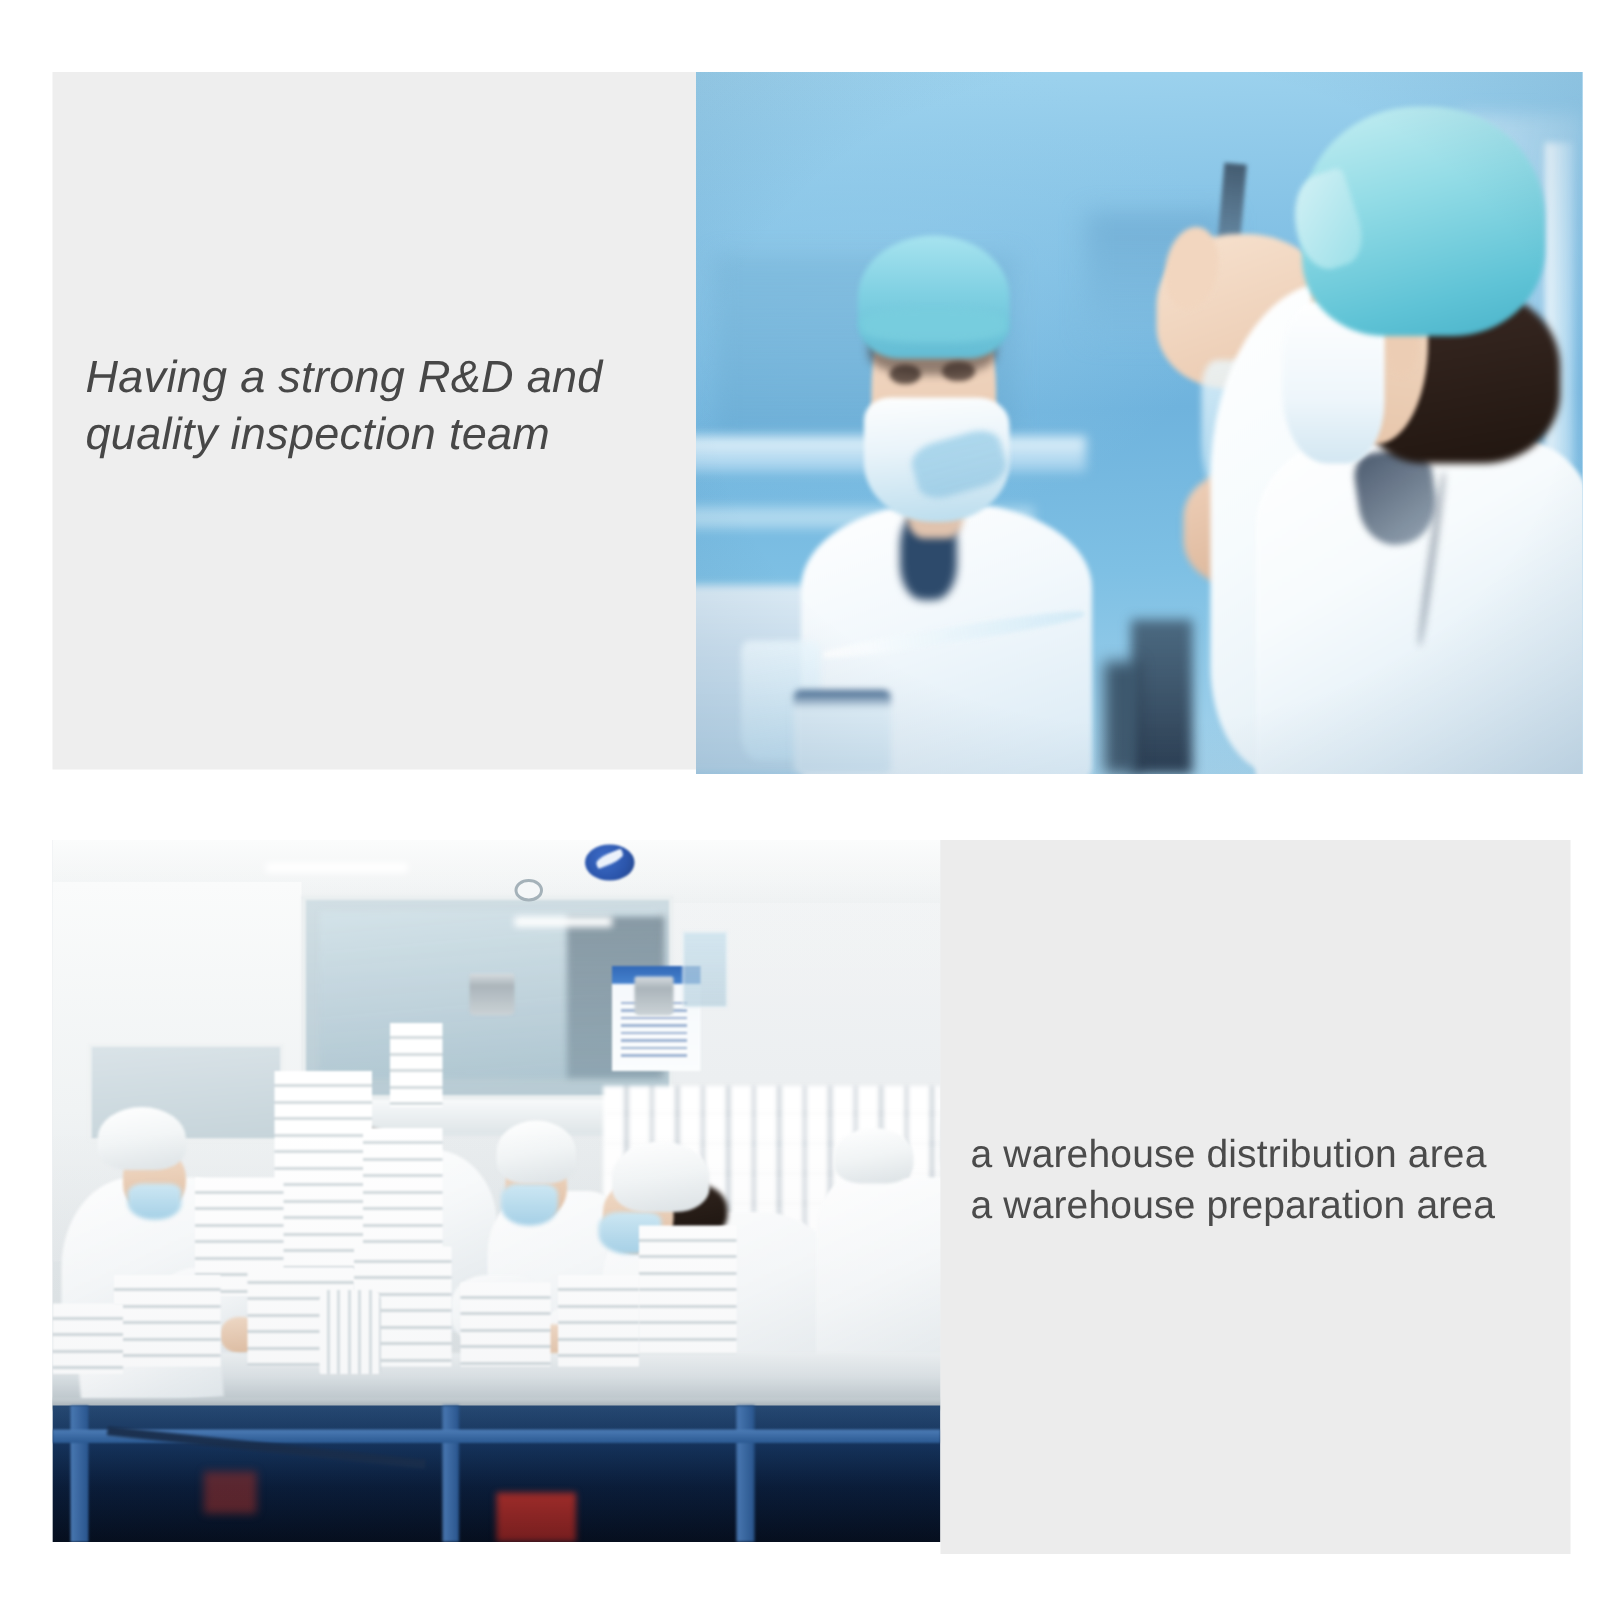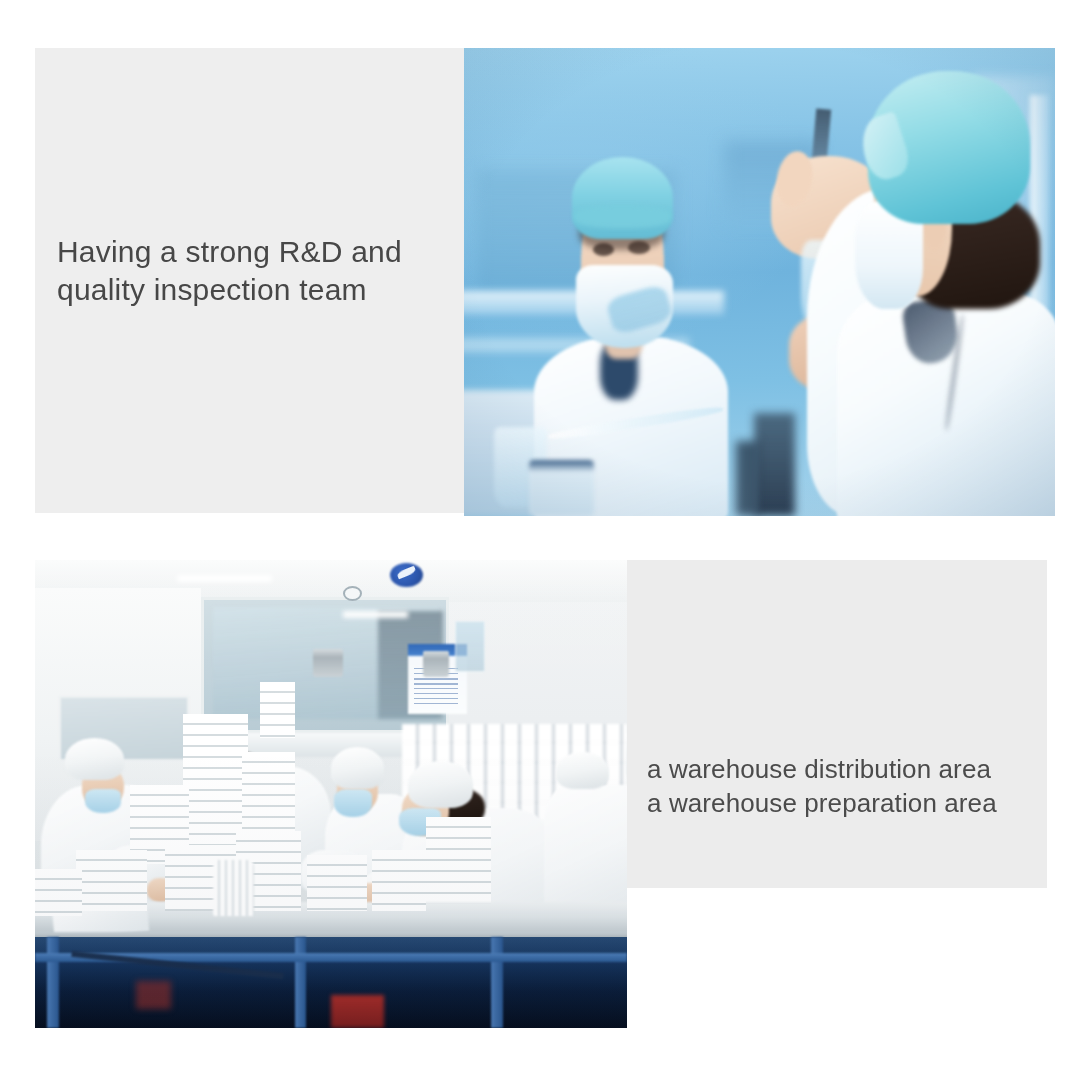--- a/index.html
+++ b/index.html
@@ -15,20 +15,21 @@
     font-family: "Liberation Sans", sans-serif;
   }
 
   
   .section-top {
     position: absolute;
     left: 35px;
     top: 48px;
     width: 984px;
     height: 468px;
+    font-style: italic;
   }
   .panel-gray-top {
     position: absolute;
     left: 0;
     top: 0;
     width: 430px;
     height: 465px;
     background: #eeeeee;
   }
   .caption-top {
@@ -68,21 +69,21 @@
     width: 592px;
     height: 468px;
     overflow: hidden;
     background: #dfe4e7;
   }
   .panel-gray-bottom {
     position: absolute;
     left: 592px;
     top: 0;
     width: 420px;
-    height: 328px;
+    height: 476px;
     background: #ececec;
   }
   .caption-bottom {
     position: absolute;
     left: 20px;
     top: 192px;
     width: 400px;
     color: #4b4b4b;
     font-size: 26px;
     line-height: 1.32;

